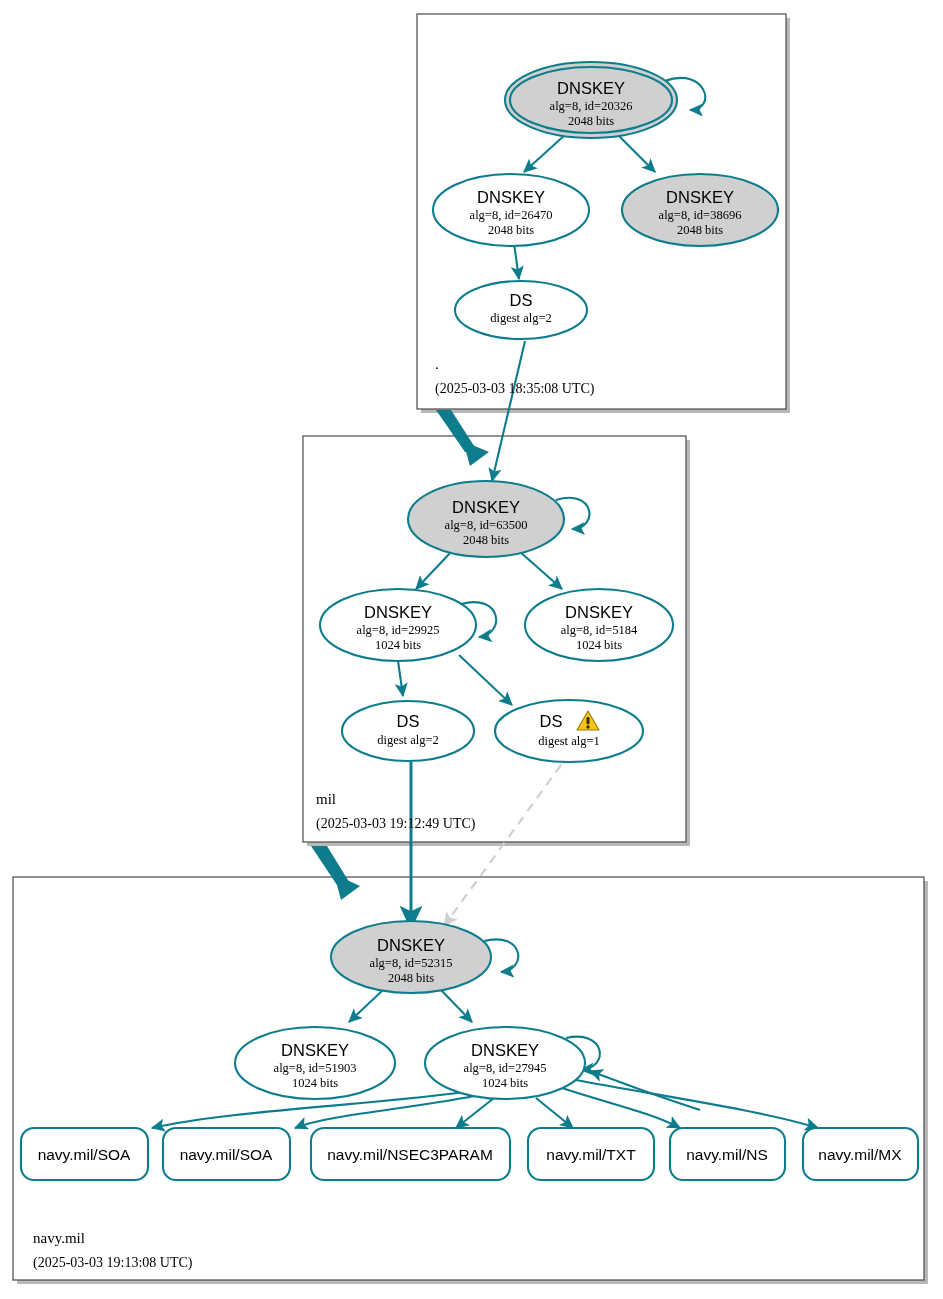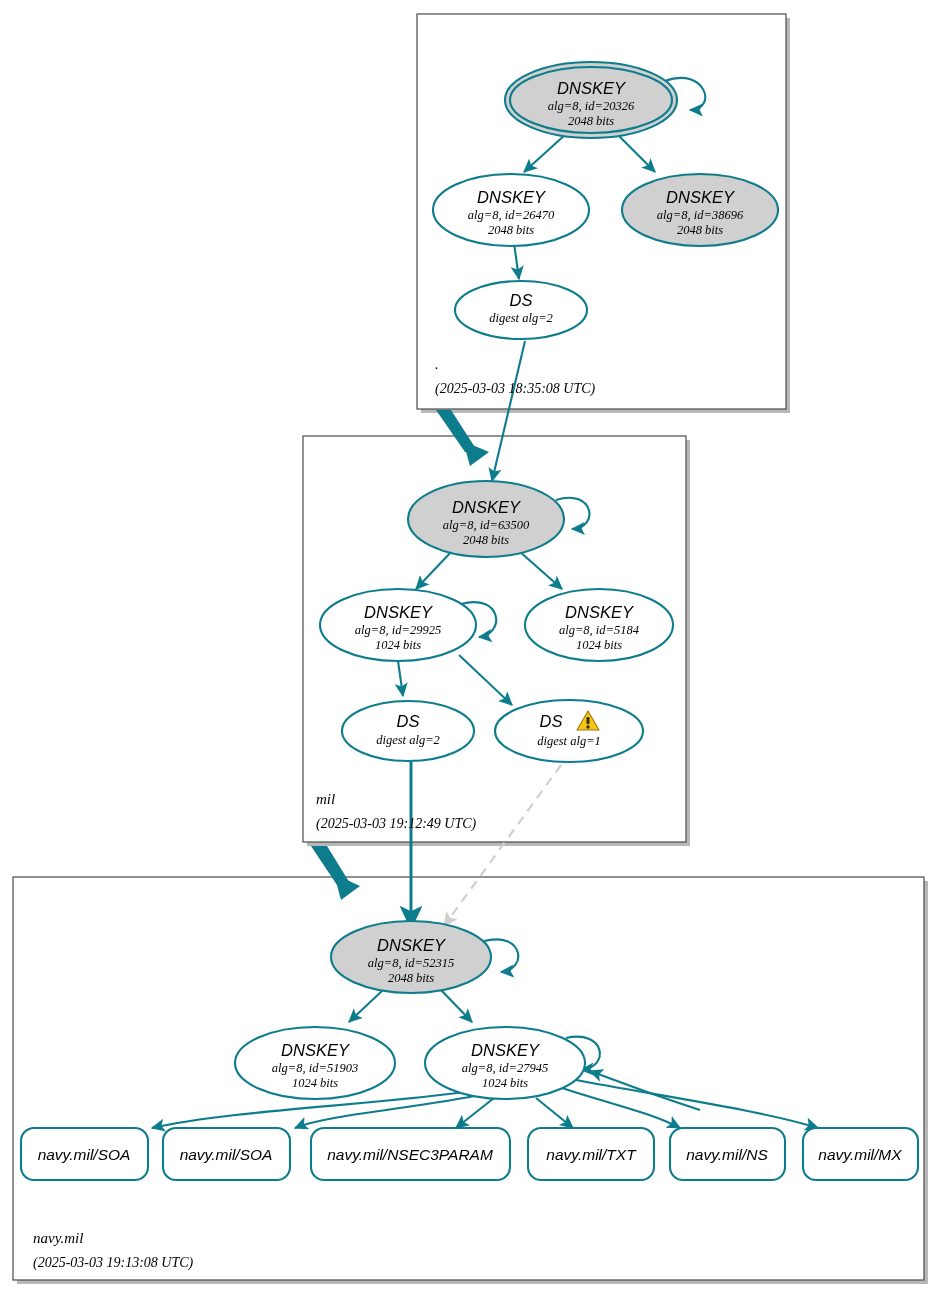--- a/index.html
+++ b/index.html
@@ -10,21 +10,20 @@
   }
   body {
     font-family: "Liberation Serif", "DejaVu Serif", serif;
   }
   #canvas {
     position: relative;
     width: 943px;
     height: 1299px;
     background: #ffffff;
     overflow: hidden;
-    font-style: italic;
   }
   svg.layer {
     position: absolute;
     top: 0;
     left: 0;
     width: 943px;
     height: 1299px;
   }
   .zone-rect {
     fill: #ffffff;

